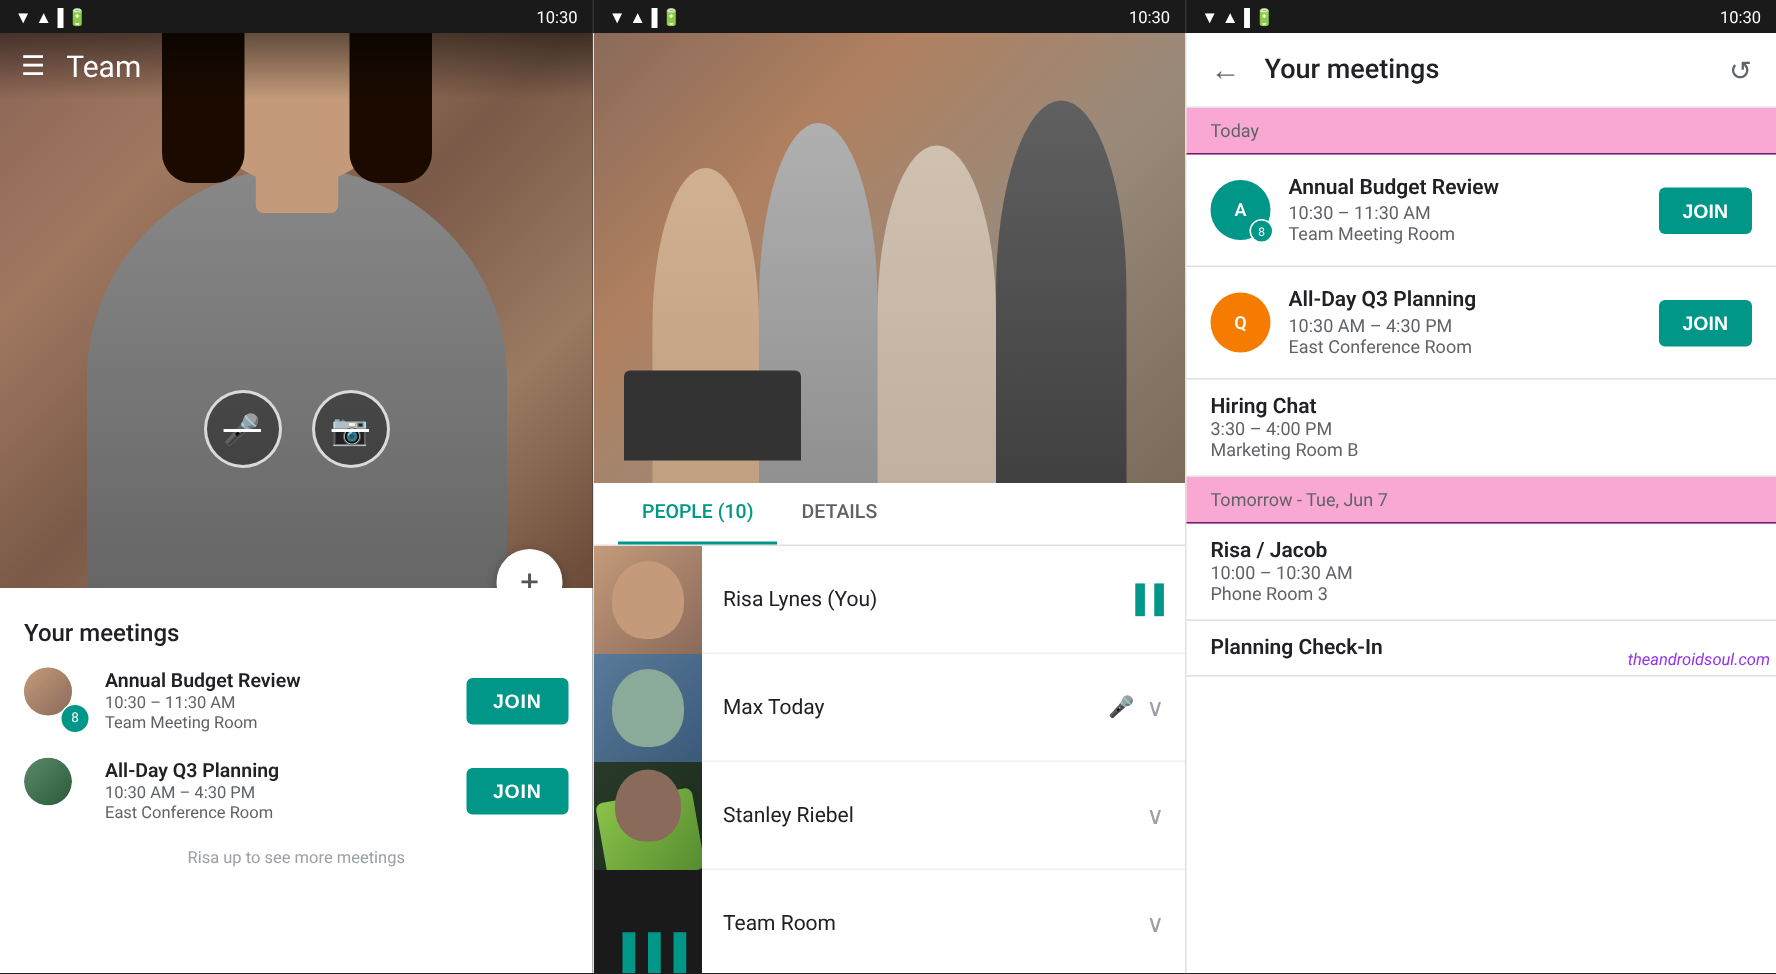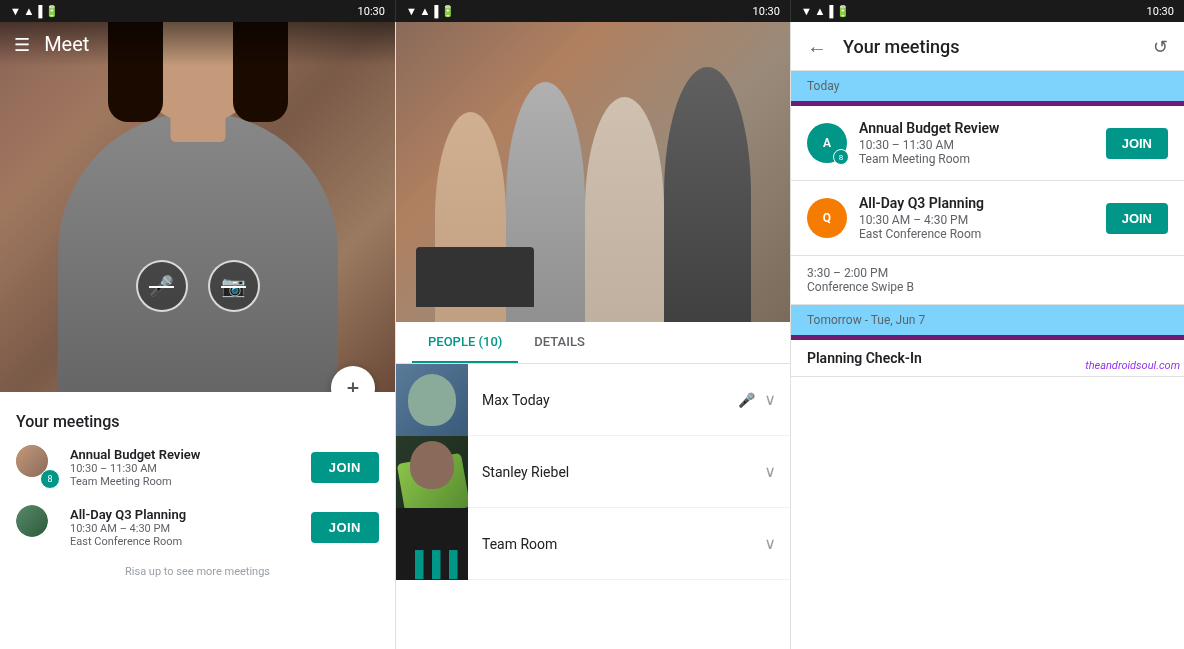--- a/index.html
+++ b/index.html
@@ -319,22 +319,22 @@
     .refresh-btn {
       font-size: 18px;
       color: #5f6368;
       cursor: pointer;
     }
 
     .date-label {
       padding: 8px 16px;
       font-size: 12px;
       color: #5f6368;
-      background: #7dd3fc;
-      border-bottom: 5px solid #701a75;
+      background: #f9a8d4;
+      border-bottom: 1px solid #701a75;
     }
 
     .right-meeting-item {
       display: flex;
       align-items: center;
       padding: 14px 16px;
       border-bottom: 1px solid #e0e0e0;
       gap: 12px;
     }
 
@@ -456,21 +456,21 @@
         <div style="position:absolute;bottom:250px;left:50%;transform:translateX(-50%);width:55px;height:50px;background:#c49a7a;border-radius:5px;"></div>
 
         <div style="position:absolute;bottom:270px;left:50%;transform:translateX(-50%);width:130px;height:140px;background:#c49a7a;border-radius:50% 50% 45% 45%;"></div>
 
         <div style="position:absolute;bottom:270px;left:calc(50% - 90px);width:55px;height:120px;background:#1a0a00;border-radius:20px 0 20px 20px;"></div>
         <div style="position:absolute;bottom:270px;left:calc(50% + 35px);width:55px;height:120px;background:#1a0a00;border-radius:0 20px 20px 20px;"></div>
       </div>
 
       <div class="top-bar-left">
         <span class="hamburger-icon">☰</span>
-        <span class="app-title">Meet</span>
+        <span class="app-title">Team</span>
       </div>
 
       <div class="video-controls">
         <div class="control-btn">
           <span style="text-decoration:line-through;">🎤</span>
         </div>
         <div class="control-btn">
           <span style="text-decoration:line-through;">📷</span>
         </div>
       </div>
@@ -532,20 +532,31 @@
       </div>
     </div>
 
     <div class="people-tabs">
       <div class="tab active">PEOPLE (10)</div>
       <div class="tab">DETAILS</div>
     </div>
 
     <div class="people-list">
 
+      <div class="person-row">
+        <div class="person-thumb">
+          <div style="width:72px;height:72px;background:linear-gradient(135deg,#c49a7a 0%,#8a6a5a 100%);display:flex;align-items:center;justify-content:center;">
+            <div style="width:48px;height:52px;background:#c49a7a;border-radius:50% 50% 45% 45%;"></div>
+          </div>
+        </div>
+        <div class="person-name">Risa Lynes (You)</div>
+        <div class="person-actions">
+          <span style="color:#009688;">▐▐</span>
+        </div>
+      </div>
 
       <div class="person-row">
         <div class="person-thumb">
           <div style="width:72px;height:72px;background:linear-gradient(135deg,#5a7a9a 0%,#3a5a7a 100%);display:flex;align-items:center;justify-content:center;">
             <div style="width:48px;height:52px;background:#8aaa9a;border-radius:50% 50% 45% 45%;"></div>
           </div>
         </div>
         <div class="person-name">Max Today</div>
         <div style="display:flex;align-items:center;gap:8px;padding-right:14px;">
           <span style="color:#9aa0a6;font-size:14px;">🎤</span>
@@ -611,26 +622,32 @@
       </div>
       <div class="right-meeting-info">
         <div class="right-meeting-title">All-Day Q3 Planning</div>
         <div class="right-meeting-time">10:30 AM – 4:30 PM</div>
         <div class="right-meeting-room">East Conference Room</div>
       </div>
       <button class="right-join-btn">JOIN</button>
     </div>
 
     <div class="compact-meeting">
-      <div class="compact-meeting-time">3:30 – 2:00 PM</div>
-      <div class="compact-meeting-room">Conference Swipe B</div>
+      <div class="compact-meeting-title">Hiring Chat</div>
+      <div class="compact-meeting-time">3:30 – 4:00 PM</div>
+      <div class="compact-meeting-room">Marketing Room B</div>
     </div>
 
     <div class="date-label">Tomorrow - Tue, Jun 7</div>
 
+    <div class="compact-meeting">
+      <div class="compact-meeting-title">Risa / Jacob</div>
+      <div class="compact-meeting-time">10:00 – 10:30 AM</div>
+      <div class="compact-meeting-room">Phone Room 3</div>
+    </div>
 
     <div class="compact-meeting" style="position:relative;">
       <div class="compact-meeting-title">Planning Check-In</div>
       <div class="watermark">theandroidsoul.com</div>
     </div>
 
   </div>
 </div>
 
 </body></html>

